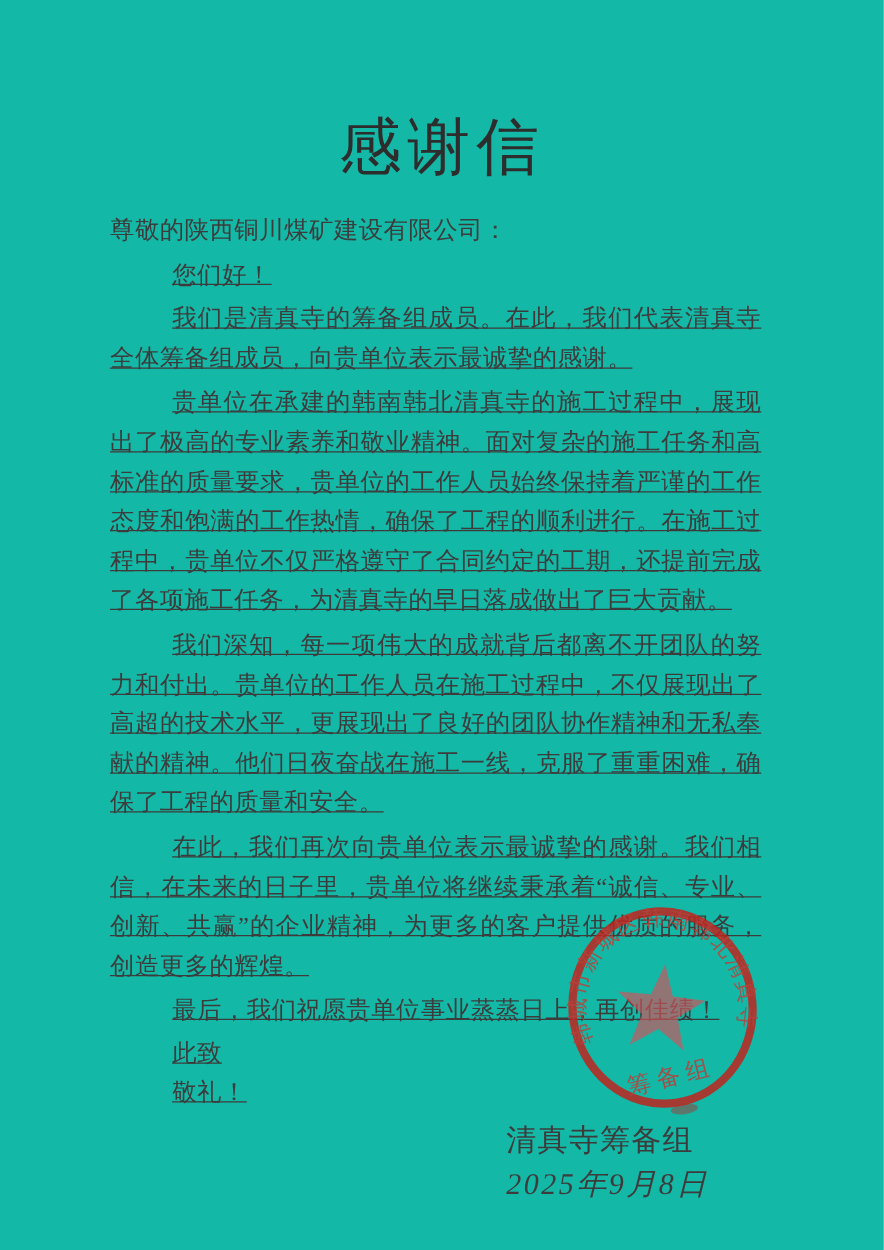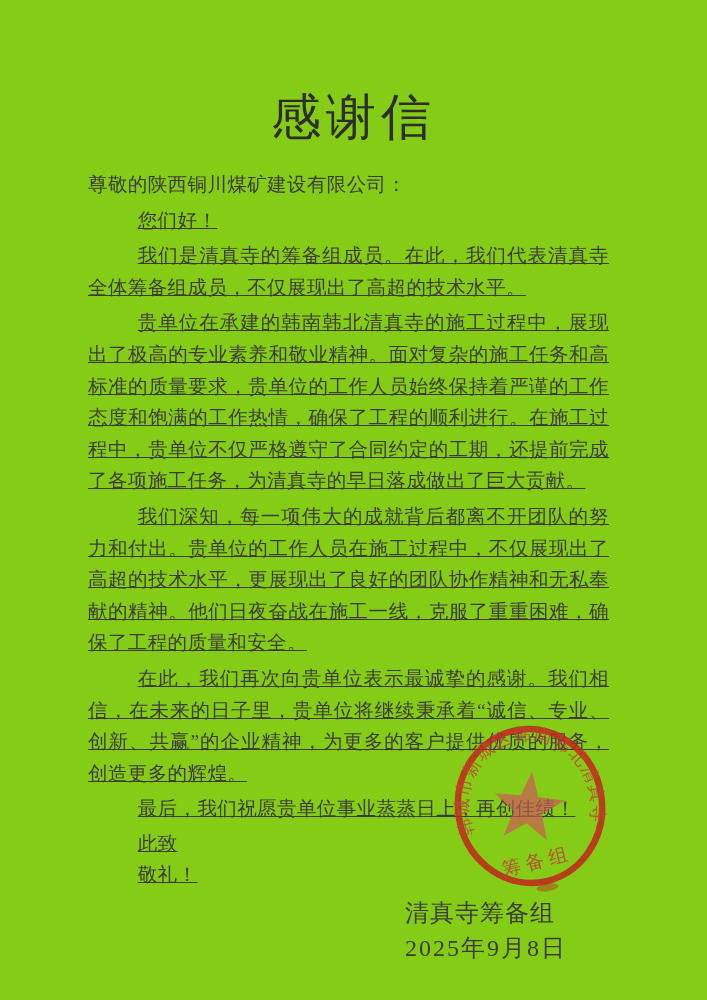--- a/index.html
+++ b/index.html
@@ -5,21 +5,21 @@
   html, body { margin: 0; padding: 0; }
   body {
     background: #e9e9e9;
     font-family: "Liberation Serif", "DejaVu Serif", serif;
   }
   .page {
     position: relative;
     width: 707px;
     height: 1000px;
     margin: 0 auto;
-    background: #84cc16;
+    background: #14b8a6;
     color: #3c3c3c;
     overflow: hidden;
     box-shadow: 0 0 6px rgba(0,0,0,.15);
   }
   .title {
     margin: 0;
     padding-top: 88px;
     text-align: center;
     font-size: 50px;
     line-height: 1.18;
@@ -38,41 +38,41 @@
   .content p { margin: 4px 0 3px 0; }
   .content p.indent { text-indent: 2.55em; text-decoration: underline; }
   .closing p { margin: 0 0 0 0; text-indent: 2.55em; text-decoration: underline; }
   .closing .salute-line { margin-top: 0; }
   .signature-block {
     margin: 5px 0 0 317px;
     font-size: 24px;
     line-height: 35px;
     letter-spacing: 1px;
   }
-  .signature-block .date { letter-spacing: 2px; }
+  .signature-block .date { letter-spacing: 2px; font-style: italic; }
   .stamp-wrap {
     position: absolute;
     left: 452px;
     top: 718px;
     width: 160px;
     height: 180px;
     pointer-events: none;
   }
 </style>
 </head>
 <body>
 
 <div class="page">
 
   <h1 class="title">感谢信</h1>
 
   <div class="content">
     <p>尊敬的陕西铜川煤矿建设有限公司：</p>
     <p class="indent">您们好！</p>
-    <p class="indent">我们是清真寺的筹备组成员。在此，我们代表清真寺全体筹备组成员，不仅展现出了高超的技术水平。</p>
+    <p class="indent">我们是清真寺的筹备组成员。在此，我们代表清真寺全体筹备组成员，向贵单位表示最诚挚的感谢。</p>
     <p class="indent">贵单位在承建的韩南韩北清真寺的施工过程中，展现出了极高的专业素养和敬业精神。面对复杂的施工任务和高标准的质量要求，贵单位的工作人员始终保持着严谨的工作态度和饱满的工作热情，确保了工程的顺利进行。在施工过程中，贵单位不仅严格遵守了合同约定的工期，还提前完成了各项施工任务，为清真寺的早日落成做出了巨大贡献。</p>
     <p class="indent">我们深知，每一项伟大的成就背后都离不开团队的努力和付出。贵单位的工作人员在施工过程中，不仅展现出了高超的技术水平，更展现出了良好的团队协作精神和无私奉献的精神。他们日夜奋战在施工一线，克服了重重困难，确保了工程的质量和安全。</p>
     <p class="indent">在此，我们再次向贵单位表示最诚挚的感谢。我们相信，在未来的日子里，贵单位将继续秉承着“诚信、专业、创新、共赢”的企业精神，为更多的客户提供优质的服务，创造更多的辉煌。</p>
     <p class="indent">最后，我们祝愿贵单位事业蒸蒸日上，再创佳绩！</p>
 
     <div class="closing">
       <p class="salute-line">此致</p>
       <p>敬礼！</p>
     </div>
 

